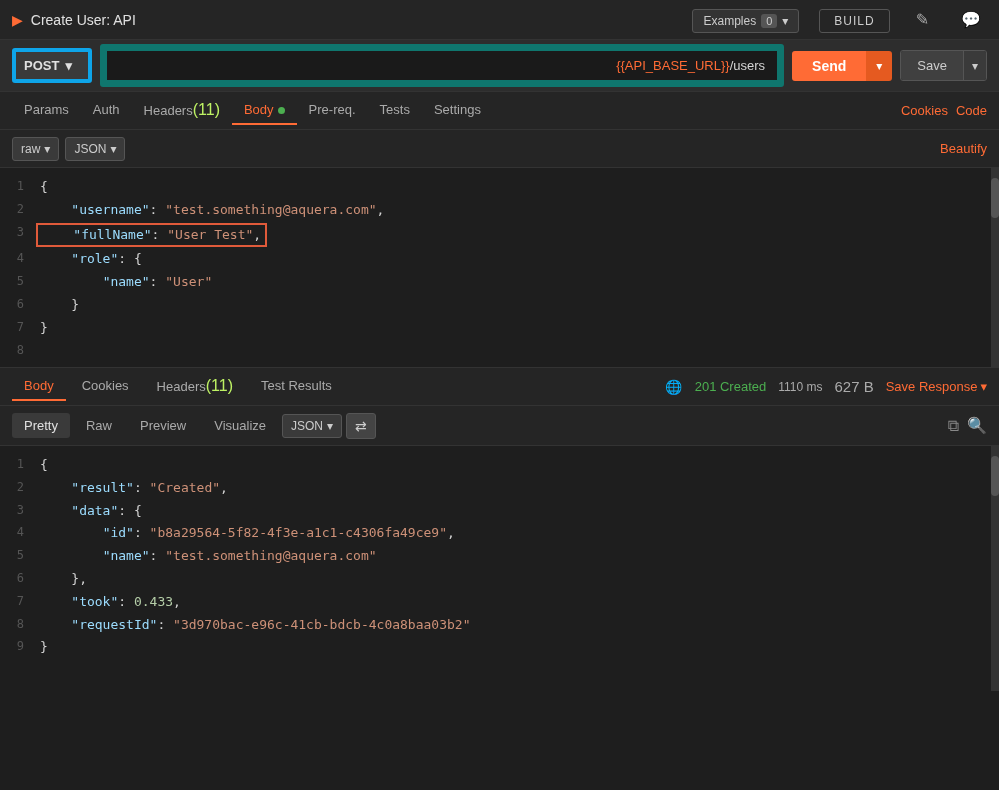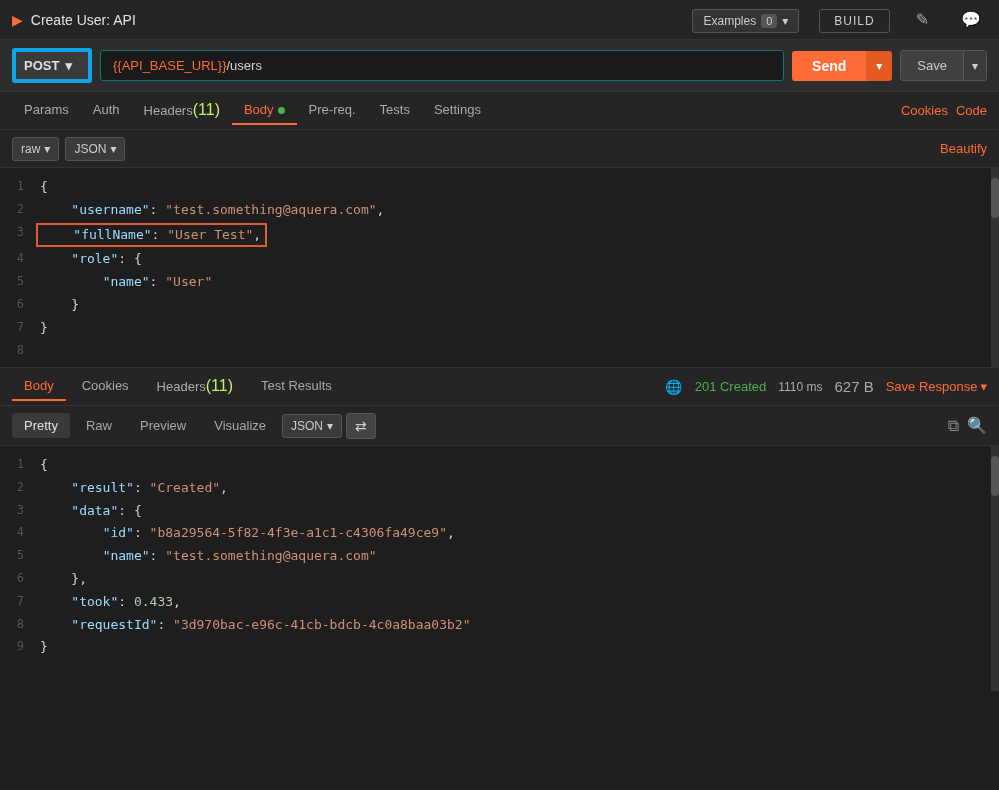--- a/index.html
+++ b/index.html
@@ -100,26 +100,27 @@
       font-weight: bold;
       display: flex;
       align-items: center;
       gap: 6px;
       cursor: pointer;
       min-width: 80px;
     }
     .url-input {
       flex: 1;
       background: #1a1a1a;
-      border: 1px solid #0f766e;
+      border: 7px solid #0f766e;
       color: #d4d4d4;
       padding: 7px 12px;
       border-radius: 3px;
       font-size: 13px;
       outline: none;
+      text-align: right;
     }
     .url-var {
       color: #ff6b35;
     }
     .url-path {
       color: #d4d4d4;
     }
     .send-btn-group {
       display: flex;
       align-items: stretch;

